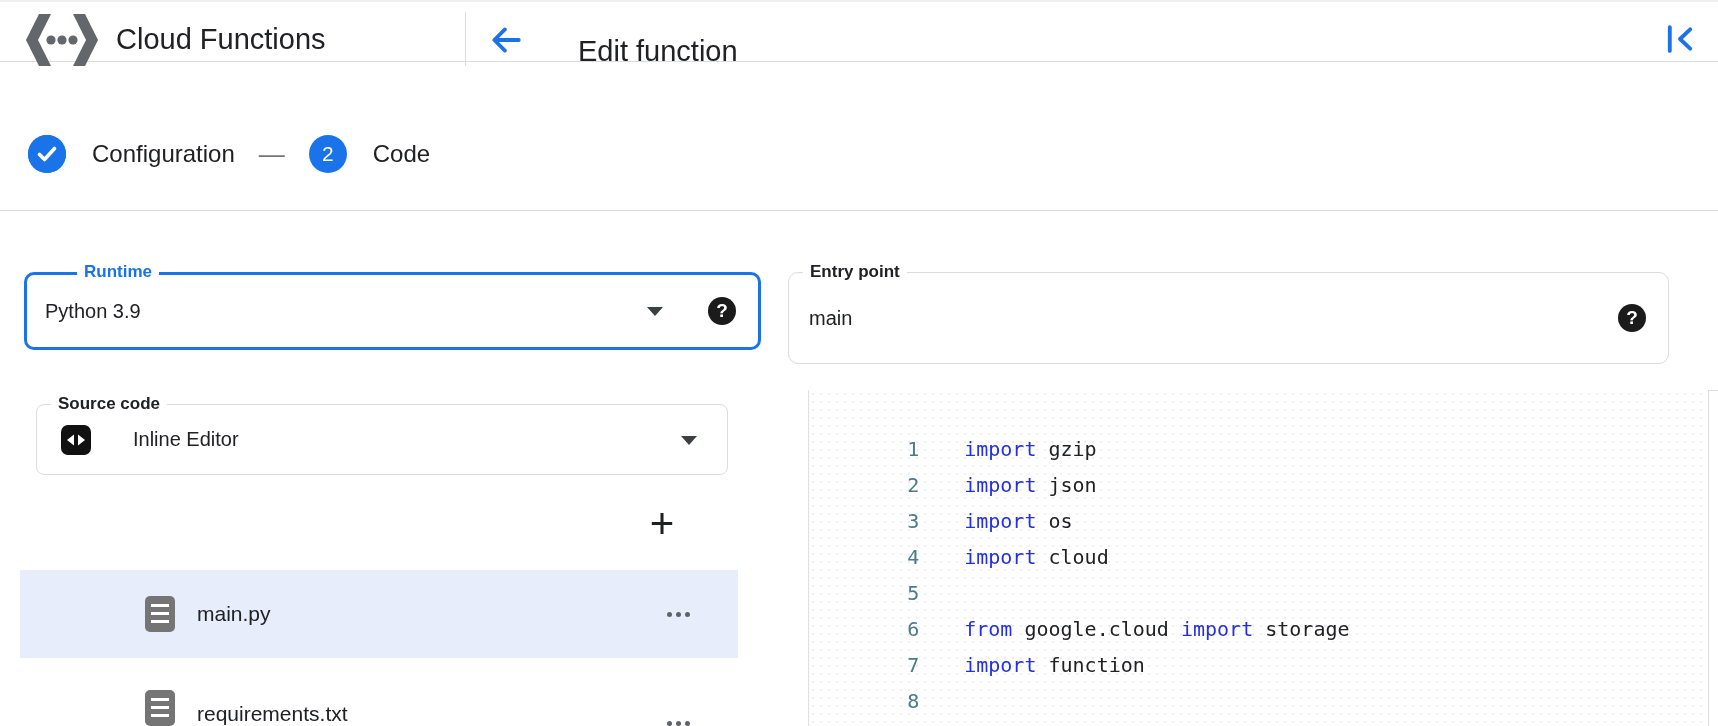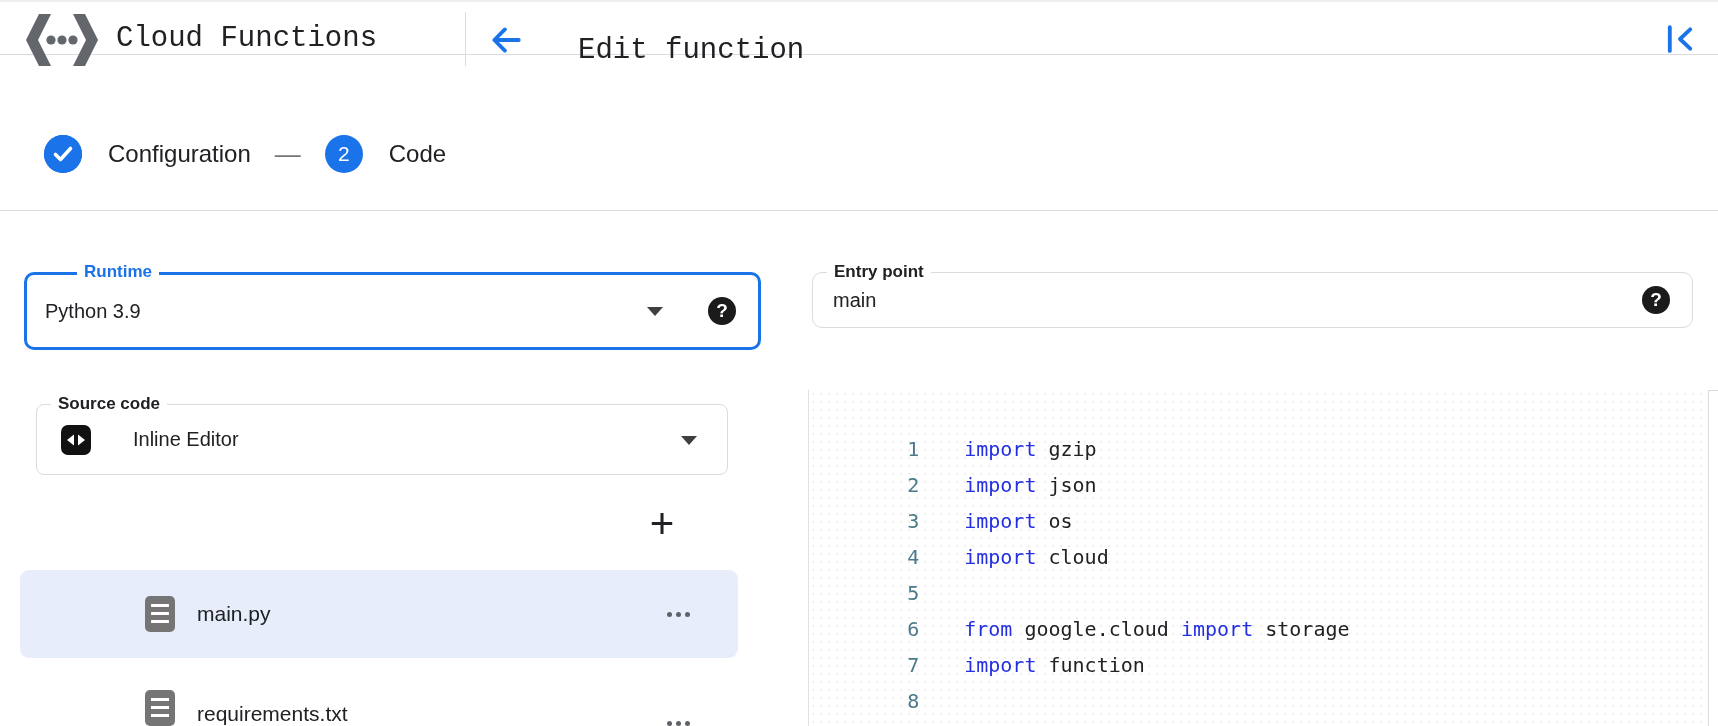--- a/index.html
+++ b/index.html
@@ -12,52 +12,52 @@
     --icon-gray:#757575;
   }
   *{box-sizing:border-box;}
   html,body{margin:0;padding:0;}
   body{
     width:1718px;height:726px;background:#fff;overflow:hidden;position:relative;
     font-family:"Liberation Sans",sans-serif;color:var(--text-primary);
   }
   
   .app-header{
-    position:absolute;left:0;top:0;width:1718px;height:55px;background:#fff;
-    border-top:2px solid #efefef;border-bottom:1px solid var(--border);font-family:Liberation Mono, monospace;
+    position:absolute;left:0;top:0;width:1718px;height:62px;background:#fff;
+    border-top:2px solid #efefef;border-bottom:1px solid var(--border);
   }
   .logo{position:absolute;left:26px;top:12px;width:72px;height:52px;}
   .product-title{position:absolute;left:116px;top:0;height:77px;line-height:74px;
     font-size:29px;font-weight:400;color:var(--text-primary);margin:0;}
   .header-vdiv{position:absolute;left:465px;top:10px;width:1px;height:54px;background:var(--border);}
   .back-btn{position:absolute;left:486px;top:18px;width:40px;height:40px;border:none;background:transparent;padding:0;cursor:pointer;}
   .page-title{position:absolute;left:578px;top:12px;height:77px;line-height:74px;
     font-size:29px;font-weight:400;color:var(--text-primary);margin:0;text-align:right;}
   .collapse-btn{position:absolute;right:20px;top:20px;width:36px;height:36px;border:none;background:transparent;padding:0;cursor:pointer;}
   
   .stepper{
     position:absolute;left:0;top:78px;width:1718px;height:133px;background:#fff;
     border-bottom:1px solid var(--border);
-    display:flex;align-items:center;padding-left:44px;padding-top:20px;
+    display:flex;align-items:center;padding-left:28px;padding-top:20px;
   }
   .step{display:flex;align-items:center;cursor:pointer;}
   .step-indicator{width:38px;height:38px;border-radius:50%;background:var(--accent);
     display:flex;align-items:center;justify-content:center;flex:0 0 auto;}
   .step-indicator.num{color:#fff;font-size:21px;font-weight:400;}
   .step-label{margin-left:26px;font-size:24px;color:var(--text-primary);}
   .step-connector{margin:0 24px;font-size:26px;color:#757575;}
   
   .field{position:absolute;background:#fff;border-radius:10px;}
   .field .float-label{position:absolute;left:14px;background:#fff;padding:0 7px;
     font-size:17px;line-height:20px;}
   .field-inner{display:flex;align-items:center;height:100%;}
   .field-value{margin-left:18px;font-size:20px;color:var(--text-primary);}
   .runtime-field{left:24px;top:272px;width:737px;height:78px;border:3px solid var(--accent);}
   .runtime-field .float-label{top:-13px;color:var(--accent);font-weight:700;margin-left:36px;}
-  .entry-field{left:812px;top:272px;width:881px;height:56px;border:1px solid var(--border);}
+  .entry-field{left:788px;top:272px;width:881px;height:92px;border:1px solid var(--border);}
   .entry-field .float-label{top:-11px;color:var(--text-primary);font-weight:700;}
   .entry-input{border:none;outline:none;background:transparent;margin-left:18px;
     font-size:20px;color:var(--text-primary);font-family:"Liberation Sans",sans-serif;flex:1;}
   .source-field{left:36px;top:404px;width:692px;height:71px;border:1px solid var(--border);border-radius:8px;}
   .source-field .float-label{top:-11px;color:var(--text-primary);font-weight:700;}
   .caret{width:0;height:0;border-left:8px solid transparent;border-right:8px solid transparent;
     border-top:9px solid #3c4043;position:absolute;top:50%;margin-top:-4px;}
   .runtime-field .caret{right:95px;}
   .source-field .caret{right:30px;}
   .help-badge{width:28px;height:28px;border-radius:50%;background:#1b1b1b;color:#fff;
@@ -65,21 +65,21 @@
     position:absolute;top:50%;margin-top:-14px;cursor:pointer;}
   .runtime-field .help-badge{right:22px;}
   .entry-field .help-badge{right:22px;}
   .code-chip{width:30px;height:30px;margin-left:24px;flex:0 0 auto;}
   .source-field .field-value{margin-left:42px;}
   
   .add-file-btn{position:absolute;left:638px;top:500px;width:48px;height:48px;
     border:none;background:transparent;font-size:42px;font-weight:300;color:var(--text-primary);
     display:flex;align-items:center;justify-content:center;cursor:pointer;padding:0;line-height:1;}
   .file-list{position:absolute;left:20px;top:570px;width:718px;}
-  .file-row{display:flex;align-items:center;height:88px;background:#fff;cursor:pointer;border-radius:9px;}
+  .file-row{display:flex;align-items:center;height:88px;background:#fff;cursor:pointer;}
   .file-row.selected{background:var(--selected-row-bg);}
   .file-row:nth-child(2){height:68px;align-items:flex-end;}
   .doc-icon{width:30px;height:36px;border-radius:5px;background:var(--icon-gray);
     margin-left:125px;flex:0 0 auto;display:flex;align-items:center;justify-content:center;}
   .doc-icon .doc-lines{width:18px;height:20px;
     background:repeating-linear-gradient(to bottom,#fff 0 3px,transparent 3px 8px);}
   .file-name{margin-left:22px;font-size:21px;color:var(--text-primary);}
   .menu-dots{margin-left:auto;margin-right:48px;display:flex;gap:4px;cursor:pointer;}
   .menu-dots i{width:5px;height:5px;border-radius:50%;background:#5f6368;display:block;}
   

